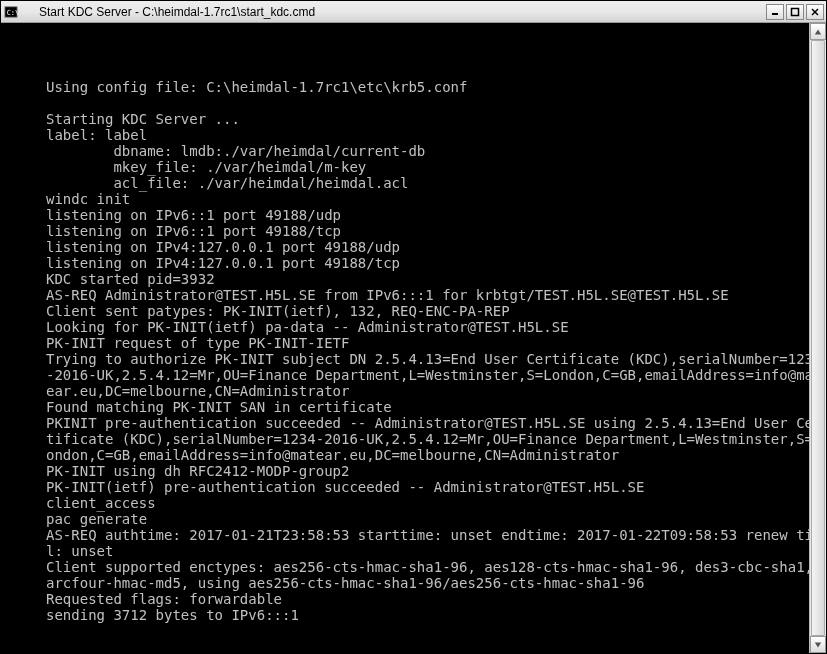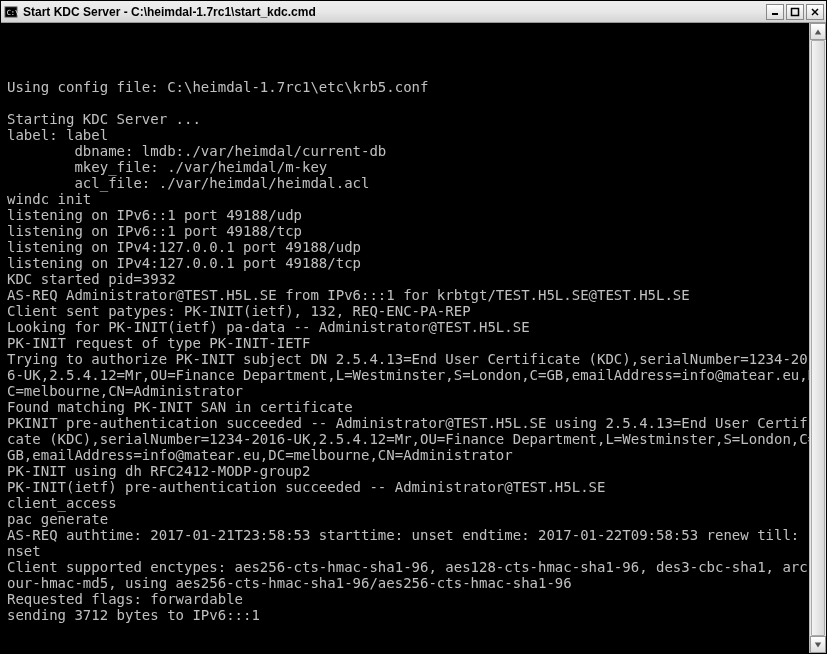--- a/index.html
+++ b/index.html
@@ -31,24 +31,25 @@
     width: 16px;
     height: 16px;
     margin-right: 4px;
     display: flex;
     align-items: center;
     justify-content: center;
   }
   .titlebar .icon svg { width: 14px; height: 14px; }
   .titlebar .title {
     flex: 1;
-    font-weight: bold;
+    font-weight: normal;
     color: #000;
     white-space: nowrap;
     overflow: hidden;
+    margin-left: 16px;
   }
   .titlebar .buttons { display: flex; gap: 2px; }
   .titlebar .btn {
     width: 18px;
     height: 16px;
     background: linear-gradient(to bottom, #fff, #ddd);
     border: 1px solid #888;
     display: flex;
     align-items: center;
     justify-content: center;
@@ -63,21 +64,21 @@
     color: #c0c0c0;
     font-family: "Lucida Console", Consolas, monospace;
     font-size: 14px;
     line-height: 16px;
     padding: 8px 4px 4px 6px;
     white-space: pre-wrap;
     word-break: break-all;
     overflow: hidden;
     position: relative;
   }
-  .terminal .line { white-space: pre-wrap; word-break: break-all; }
+  .terminal .line { white-space: pre-wrap; word-break: break-all; margin-left: 39px; }
   .scrollbar {
     position: absolute;
     right: 0;
     top: 0;
     bottom: 0;
     width: 17px;
     background: #e8e8e8;
     border-left: 1px solid #bbb;
     display: flex;
     flex-direction: column;

